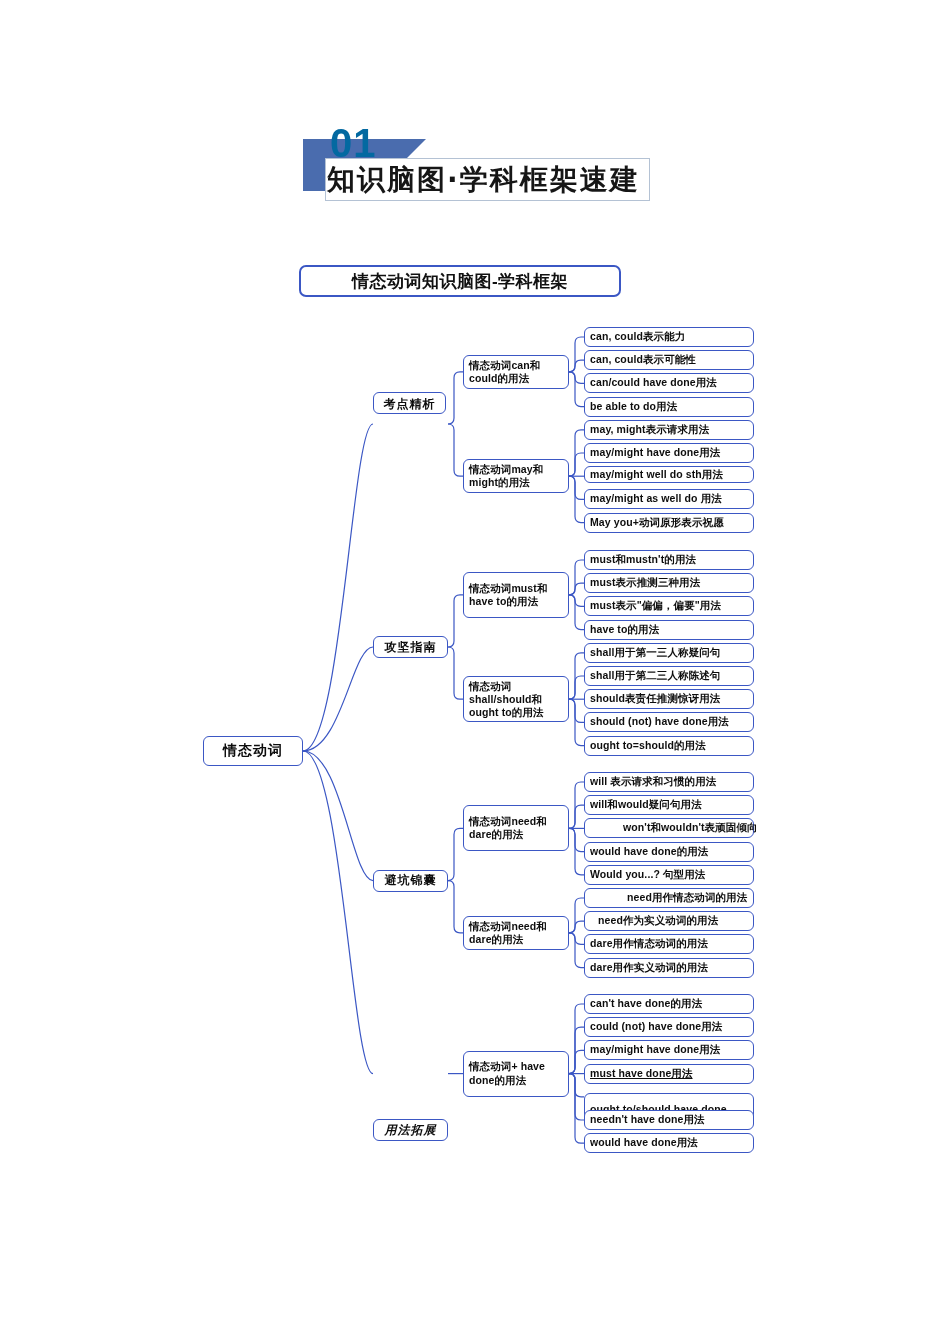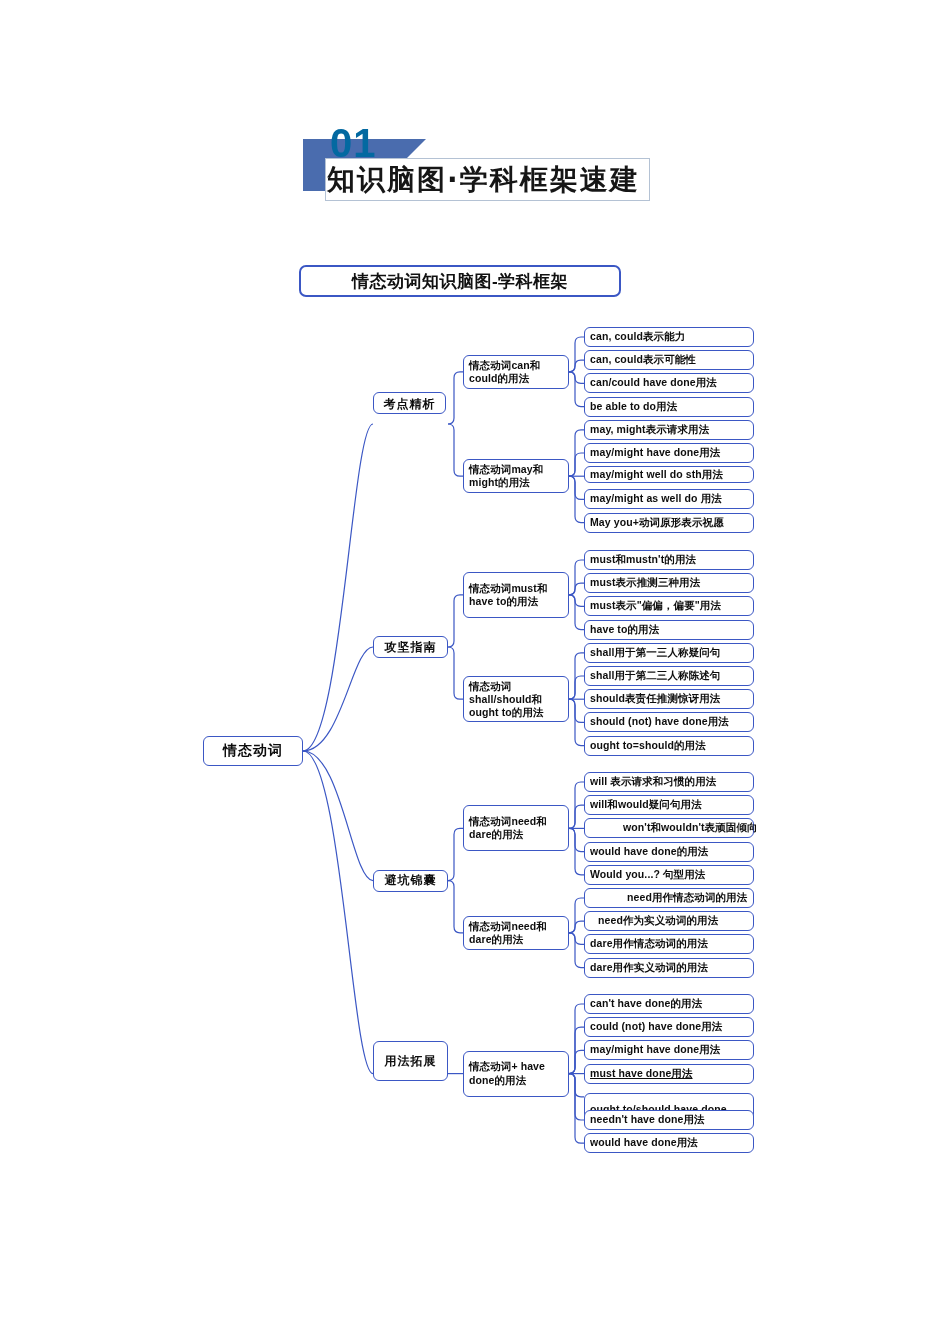--- a/index.html
+++ b/index.html
@@ -342,18 +342,18 @@
       </div>
       <div class="node leaf" style="left: 584px; top: 1110px; width: 170px; height: 20px;">
         <span>needn't have done用法</span>
       </div>
       <div class="node leaf" style="left: 584px; top: 1133.2px; width: 170px; height: 20px;">
         <span>would have done用法</span>
       </div>
       <div class="node level2" style="left: 463px; top: 1050.6px; width: 106px; height: 46px;">
         <span>情态动词+ have done的用法</span>
       </div>
-      <div class="node level1" style="left: 373px; top: 1041px; width: 75px; height: 40px;">
+      <div class="node level1" style="left: 373px; top: 1119px; width: 75px; height: 22px; font-style: italic;">
         <span>用法拓展</span>
       </div>
     </div>
 
 </div>
 
 </body></html>

